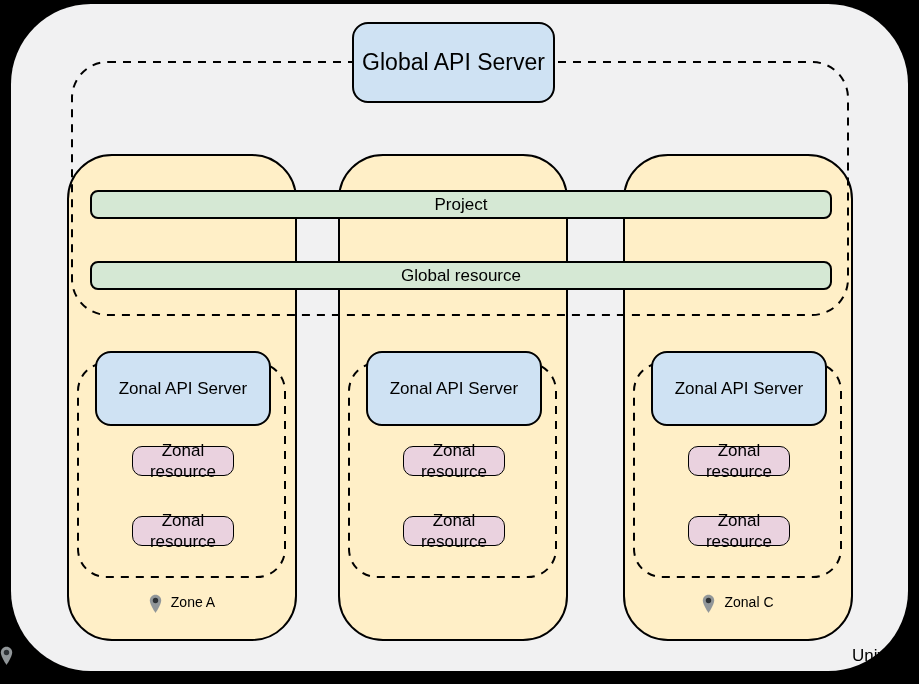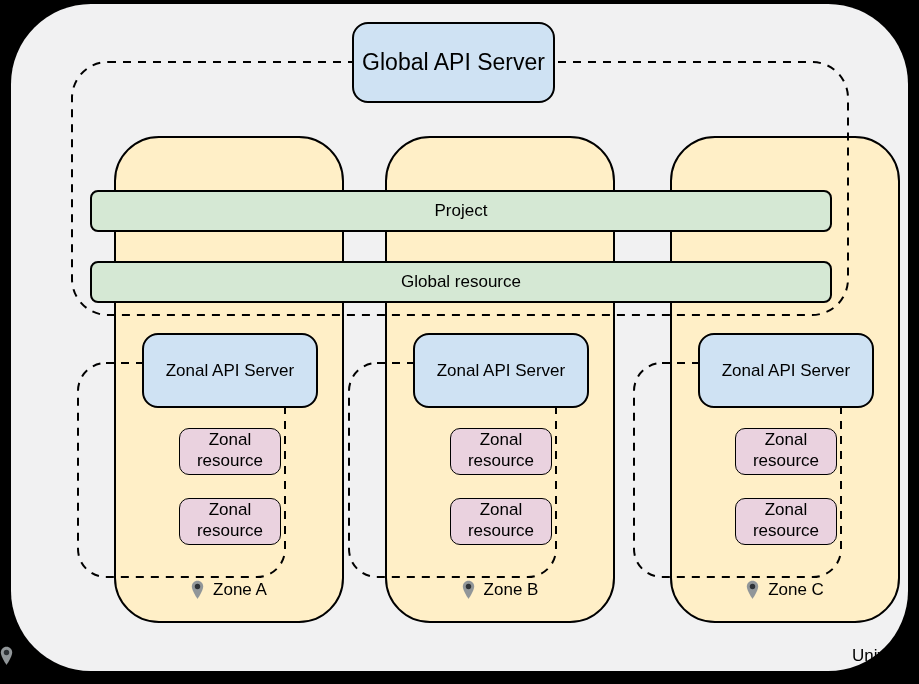--- a/index.html
+++ b/index.html
@@ -18,29 +18,29 @@
   html,body{width:919px;height:684px;background:var(--bg);overflow:hidden;}
   body{font-family:"Liberation Sans","DejaVu Sans",sans-serif;color:var(--text);}
   .stage{position:relative;width:919px;height:684px;background:var(--bg);}
 
   .universe{
     position:absolute;left:11px;top:4px;width:897px;height:667px;
     background:var(--universe-fill);border-radius:80px;
   }
 
   .zone{
-    position:absolute;top:136px;width:230px;height:487px;
-    background:var(--zone-fill);border:2px solid var(--stroke);border-radius:45px;margin-left:47px;
+    position:absolute;top:154px;width:230px;height:487px;
+    background:var(--zone-fill);border:2px solid var(--stroke);border-radius:45px;
   }
   .zone-a{left:67px;}
   .zone-b{left:338px;}
   .zone-c{left:623px;}
 
   .bar{
-    position:absolute;left:90px;width:742px;height:42px;
+    position:absolute;left:90px;width:742px;height:29px;
     background:var(--bar-fill);border:2px solid var(--stroke);border-radius:8px;
     display:flex;align-items:center;justify-content:center;
     font-size:17px;
   }
   .bar-project{top:190px;}
   .bar-global-resource{top:261px;}
 
   .dash-layer{
     position:absolute;left:0;top:0;width:919px;height:684px;
     pointer-events:none;
@@ -54,33 +54,33 @@
   }
 
   .zonal-api{
     position:absolute;left:26px;top:195px;width:176px;height:75px;
     background:var(--server-fill);border:2px solid var(--stroke);border-radius:16px;
     display:flex;align-items:center;justify-content:center;
     font-size:17px;text-align:center;z-index:5;
   }
 
   .zonal-resource{
-    position:absolute;left:63px;width:102px;height:47px;
+    position:absolute;left:63px;width:102px;height:30px;
     background:var(--resource-fill);border:1.5px solid var(--stroke);border-radius:10px;
-    display:flex;justify-content:center;
+    display:flex;align-items:center;justify-content:center;
     font-size:17px;line-height:21px;text-align:center;z-index:5;
     padding:0 8px;
   }
   .zonal-resource.r1{top:290px;}
   .zonal-resource.r2{top:360px;}
 
   .zone-label{
     position:absolute;left:0;top:438px;width:100%;height:28px;
-    display:flex;align-items:center;justify-content:center;gap:9px;
-    font-size:17px;z-index:5;
+    display:flex;align-items:flex-start;justify-content:center;gap:9px;
+    font-size:14px;z-index:5;
   }
   .universe-label{
     position:absolute;left:0;top:642px;width:100%;height:28px;
     display:flex;align-items:center;justify-content:space-between;gap:10px;
     font-size:17px;z-index:5;
   }
   .pin{flex:0 0 auto;display:block;}
 </style>
 </head>
 <body>
@@ -111,45 +111,38 @@
   <div class="zone zone-b">
     <div class="zonal-api">
       <span>Zonal API Server</span>
     </div>
     <div class="zonal-resource r1">
       <span>Zonal resource</span>
     </div>
     <div class="zonal-resource r2">
       <span>Zonal resource</span>
     </div>
-    <div class="zone-label">
-      <svg class="pin" width="13" height="20" viewBox="0 0 24 36">
-        <path d="M12 1C6 1 1.5 5.7 1.5 11.5 c0 8 10.5 23 10.5 23 s10.5-15 10.5-23 C22.5 5.7 18 1 12 1z" fill="var(--pin-body)"></path>
-        <circle cx="12" cy="11.5" r="5" fill="var(--pin-dot)"></circle>
-      </svg>
-      <span>Zone B</span>
-    </div>
   </div>
 
   <div class="zone zone-c">
     <div class="zonal-api">
       <span>Zonal API Server</span>
     </div>
     <div class="zonal-resource r1">
       <span>Zonal resource</span>
     </div>
     <div class="zonal-resource r2">
       <span>Zonal resource</span>
     </div>
     <div class="zone-label">
       <svg class="pin" width="13" height="20" viewBox="0 0 24 36">
         <path d="M12 1C6 1 1.5 5.7 1.5 11.5 c0 8 10.5 23 10.5 23 s10.5-15 10.5-23 C22.5 5.7 18 1 12 1z" fill="var(--pin-body)"></path>
         <circle cx="12" cy="11.5" r="5" fill="var(--pin-dot)"></circle>
       </svg>
-      <span>Zone C</span>
+      <span>Zonal C</span>
     </div>
   </div>
 
   <div class="bar bar-project">
     <span>Project</span>
   </div>
   <div class="bar bar-global-resource">
     <span>Global resource</span>
   </div>
 

